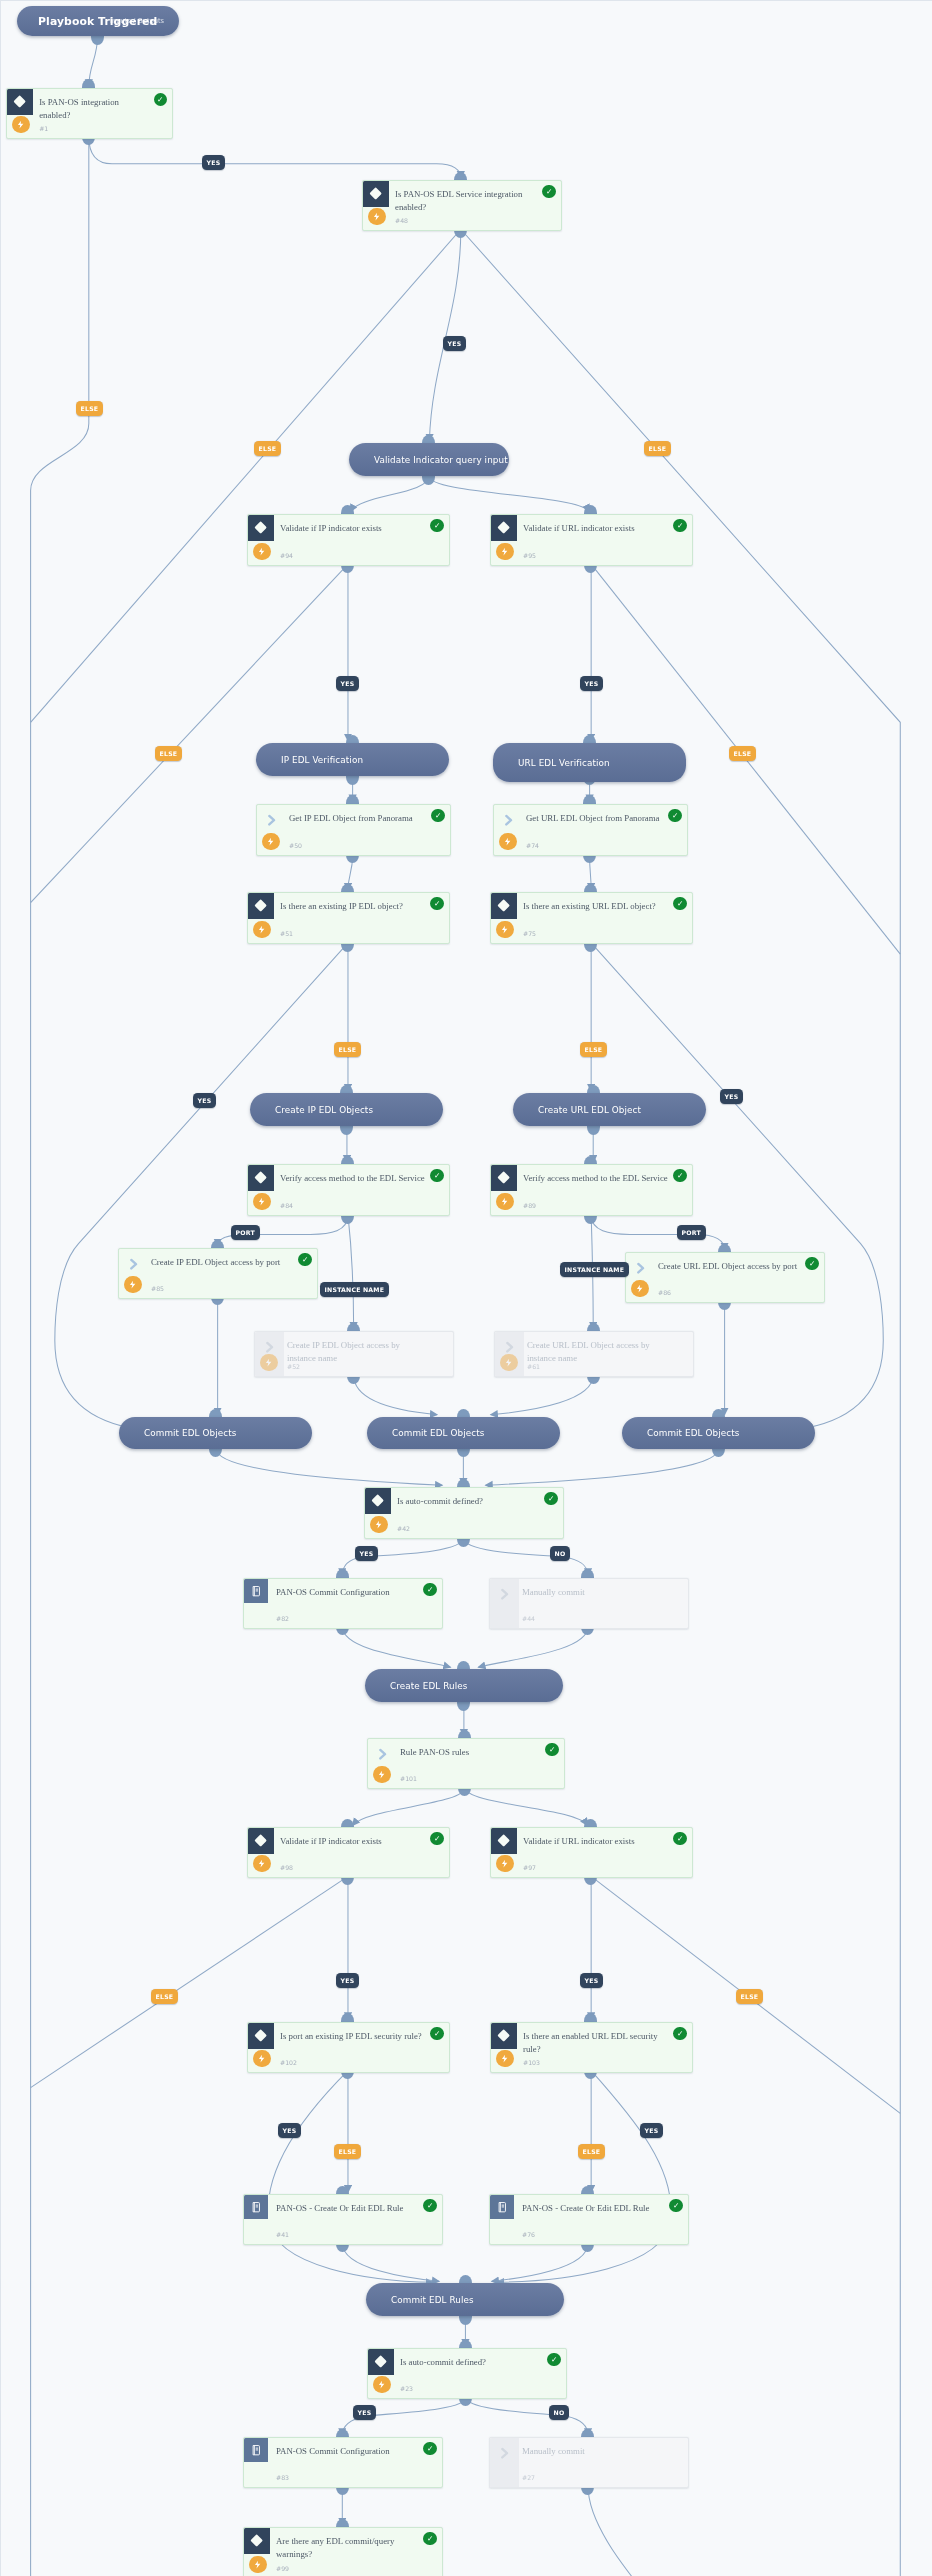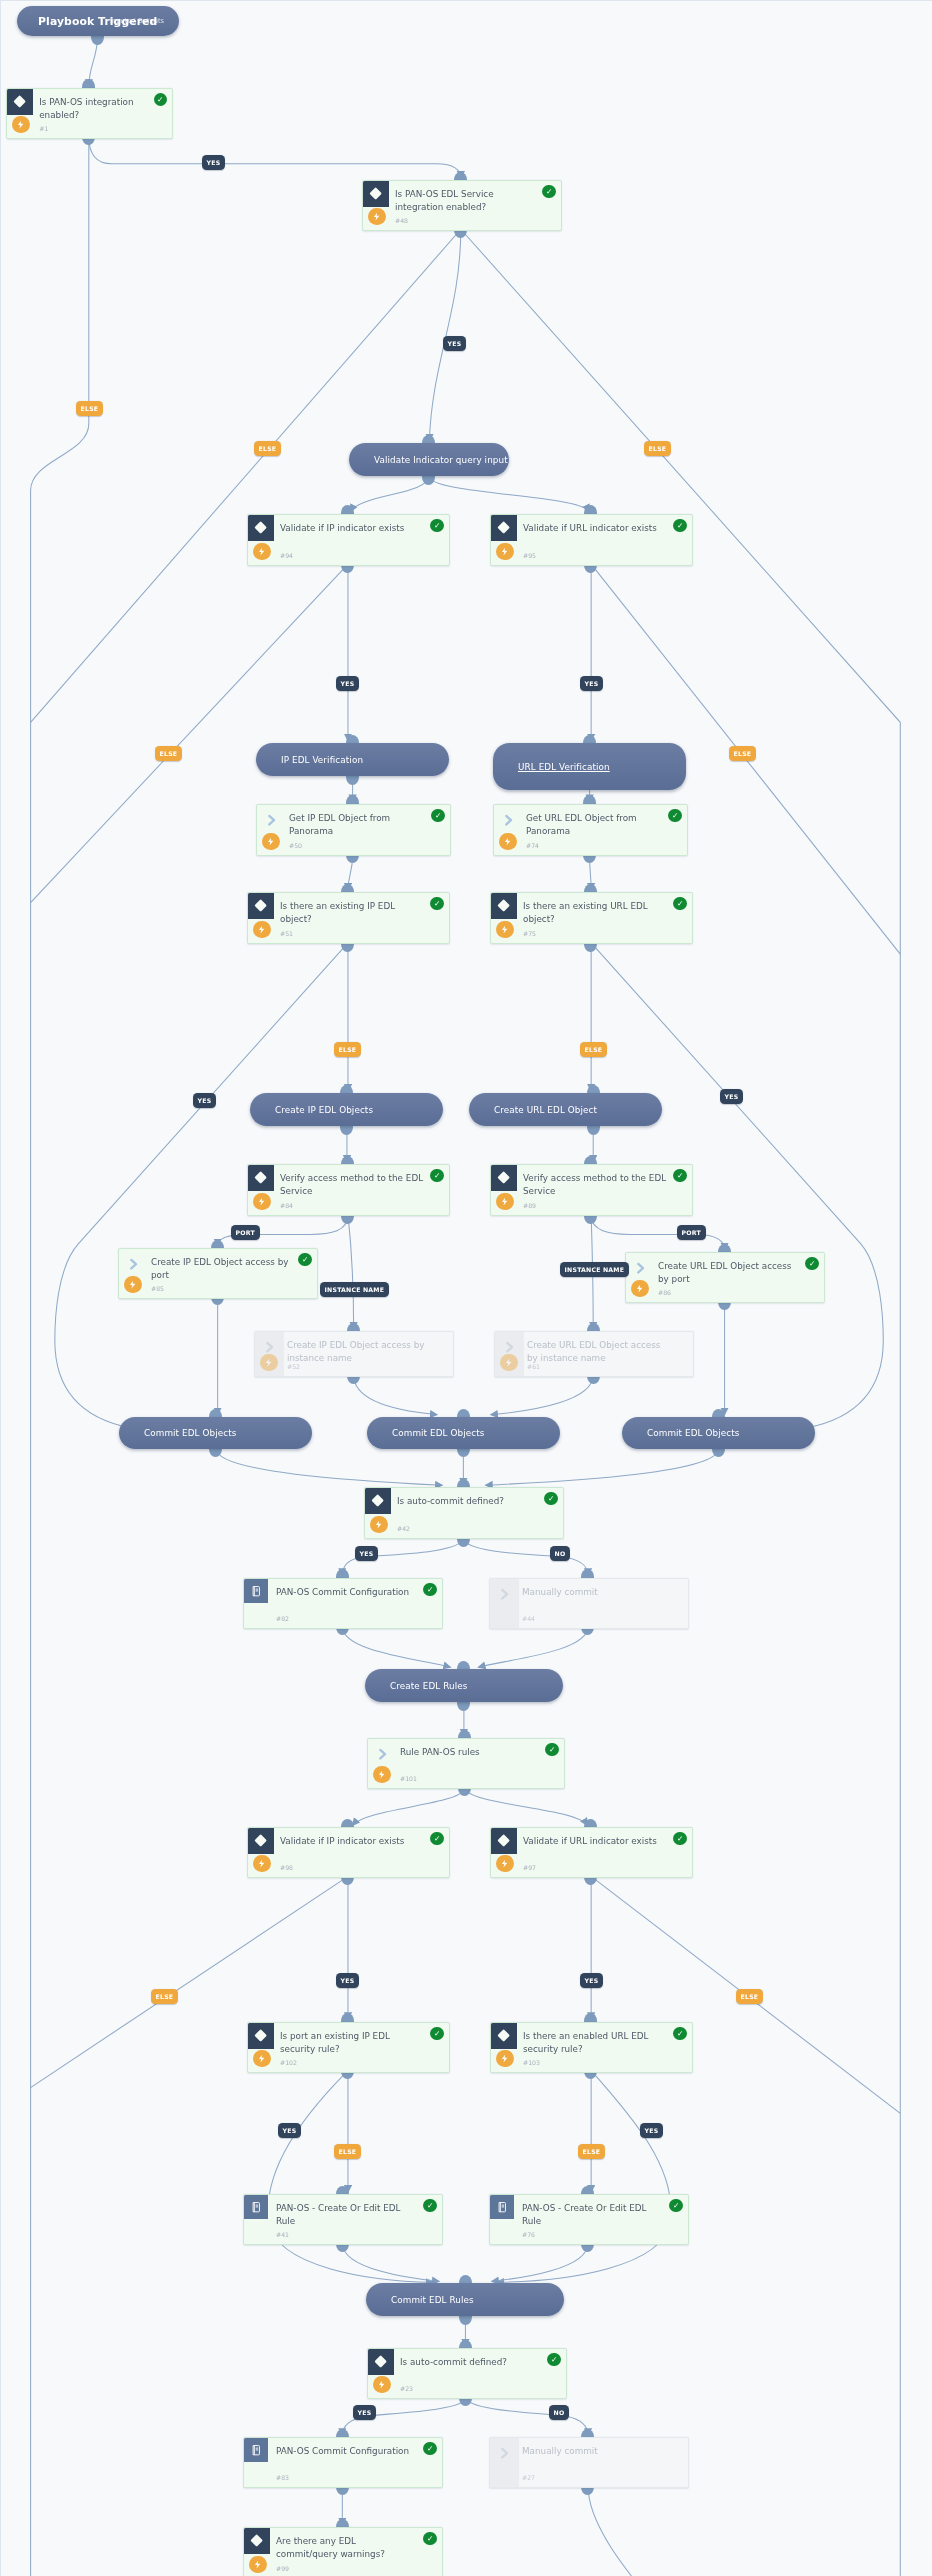--- a/index.html
+++ b/index.html
@@ -20,21 +20,21 @@
   .diamond{position:absolute;left:8.2px;top:8.2px;width:9.3px;height:9.3px;background:#f6fbf6;border-radius:1.5px;transform:rotate(45deg);}
   .icon-pb{position:absolute;left:0;top:0;width:24px;height:24px;background:#5d7598;border-radius:1.5px 0 0 0;
            display:flex;align-items:center;justify-content:center;}
   .icon-auto{position:absolute;left:8.2px;top:8.2px;width:13.4px;height:13.4px;display:flex;align-items:center;justify-content:center;}
   .bolt{position:absolute;left:5.2px;bottom:4.6px;width:17.5px;height:17.5px;border-radius:50%;background:#f0a93e;
         display:flex;align-items:center;justify-content:center;}
   .task.disabled .bolt{opacity:.45;}
   .task.disabled .icon-auto{opacity:.6;}
   .check{position:absolute;right:5.2px;top:4.1px;width:13.4px;height:13.4px;border-radius:50%;background:#108a32;
          color:#fff;font-size:7.7px;font-weight:bold;display:flex;align-items:center;justify-content:center;}
-  .t-title{position:absolute;left:32px;top:7.2px;right:24px;font-size:8.8px;line-height:1.45;color:#4d5866;}
+  .t-title{position:absolute;left:32px;top:7.2px;right:24px;font-size:8.8px;line-height:1.45;color:#4d5866;font-family:Liberation Serif, serif;}
   .task.disabled .t-title{color:#b9c0ca;}
   .t-id{position:absolute;left:32px;bottom:5.7px;font-size:6.2px;color:#a8b0bc;}
   .task.disabled .t-id{color:#c3c9d2;}
   .badge{position:absolute;z-index:3;border-radius:4.6px;color:#fff;font-size:6.2px;font-weight:bold;
          padding:4.1px 4.6px;letter-spacing:0.2px;white-space:nowrap;box-shadow:0 0.5px 1px rgba(40,60,80,.25);}
   .badge.dark{background:#31445c;}
   .badge.orange{background:#f0a83c;}
 </style>
 </head>
 <body>
@@ -241,21 +241,21 @@
             <path d="M13 2 L5 13 H11 L9 22 L19 10 H12 Z" fill="#fff"></path>
           </svg>
         </div>
         <div class="check">✓</div>
         <span class="t-title">Validate if URL indicator exists</span>
         <span class="t-id">#95</span>
       </div>
       <div class="pill" style="left: 255px; top: 742px; width: 193px; height: 33px;">
         <span class="pill-title">IP EDL Verification</span>
       </div>
-      <div class="pill" style="left: 492px; top: 742px; width: 193px; height: 47px; text-decoration: underline;">
+      <div class="pill" style="left: 492px; top: 742px; width: 193px; height: 39px;">
         <span class="pill-title">URL EDL Verification</span>
       </div>
       <div class="task" style="left: 255px; top: 803px; width: 193px; height: 50px;">
         <div class="icon-auto">
           <svg width="11.3" height="12.4" viewBox="0 0 24 24">
             <path d="M7 3 L17 12 L7 21" fill="none" stroke="#a9c4e0" stroke-width="5" stroke-linecap="round" stroke-linejoin="round"></path>
           </svg>
         </div>
         <div class="bolt">
           <svg width="9.3" height="9.3" viewBox="0 0 24 24">
@@ -303,21 +303,21 @@
             <path d="M13 2 L5 13 H11 L9 22 L19 10 H12 Z" fill="#fff"></path>
           </svg>
         </div>
         <div class="check">✓</div>
         <span class="t-title">Is there an existing URL EDL object?</span>
         <span class="t-id">#75</span>
       </div>
       <div class="pill" style="left: 249px; top: 1092px; width: 193px; height: 33px;">
         <span class="pill-title">Create IP EDL Objects</span>
       </div>
-      <div class="pill" style="left: 468px; top: 1092px; width: 193px; height: 33px;">
+      <div class="pill" style="left: 512px; top: 1092px; width: 193px; height: 33px;">
         <span class="pill-title">Create URL EDL Object</span>
       </div>
       <div class="task" style="left: 246px; top: 1163px; width: 201px; height: 50px;">
         <div class="icon-cond">
           <div class="diamond"></div>
         </div>
         <div class="bolt">
           <svg width="9.3" height="9.3" viewBox="0 0 24 24">
             <path d="M13 2 L5 13 H11 L9 22 L19 10 H12 Z" fill="#fff"></path>
           </svg>

